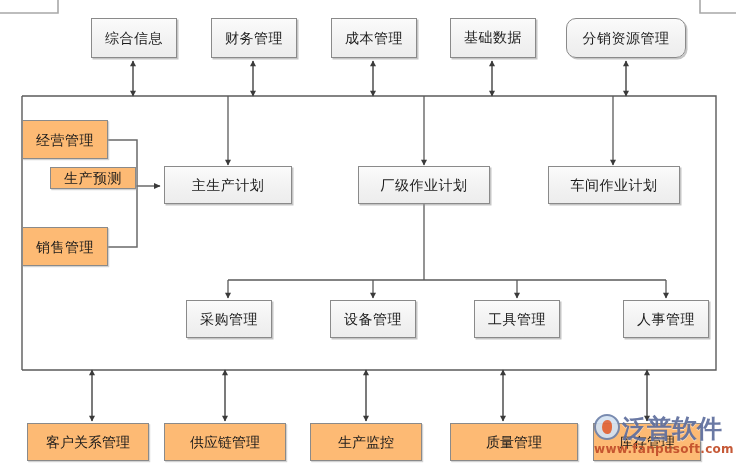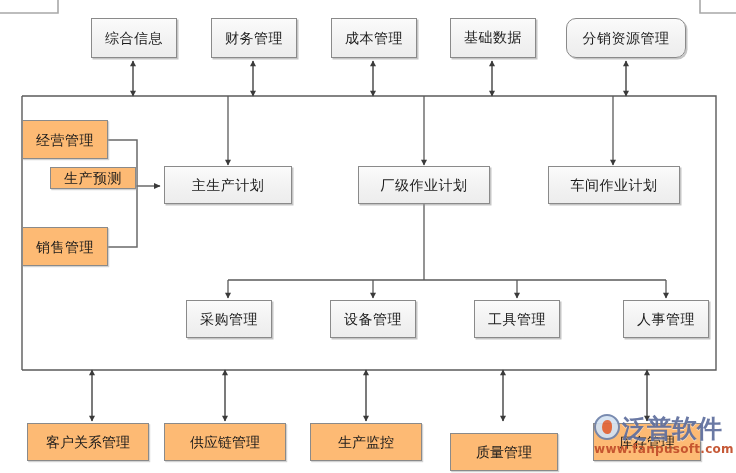--- a/index.html
+++ b/index.html
@@ -223,21 +223,21 @@
 
   <div class="node plain narrow" style="left:27px; top:423px; width:122px; height:38px;">
     <span class="lbl">客户关系管理</span>
   </div>
   <div class="node plain narrow" style="left:164px; top:423px; width:122px; height:38px;">
     <span class="lbl">供应链管理</span>
   </div>
   <div class="node plain narrow" style="left:310px; top:423px; width:112px; height:38px;">
     <span class="lbl">生产监控</span>
   </div>
-  <div class="node plain narrow" style="left:450px; top:423px; width:108px; height:38px;margin-top:10px;">
+  <div class="node plain narrow" style="left:450px; top:423px; width:128px; height:38px;">
     <span class="lbl">质量管理</span>
   </div>
   <div class="node plain narrow" style="left:593px; top:423px; width:108px; height:38px;">
     <span class="lbl">库存管理</span>
   </div>
 
   <div id="watermark">
     <div id="wm-logo"></div>
     <div id="wm-text">泛普软件</div>
     <div id="wm-url">www.fanpusoft.com</div>

